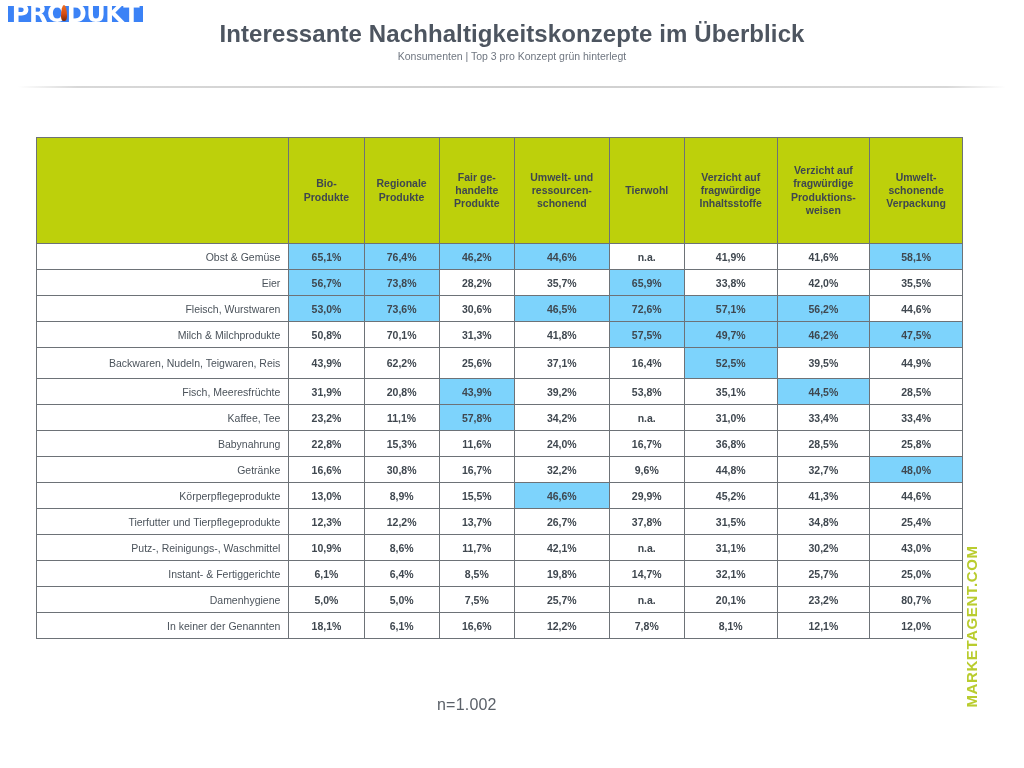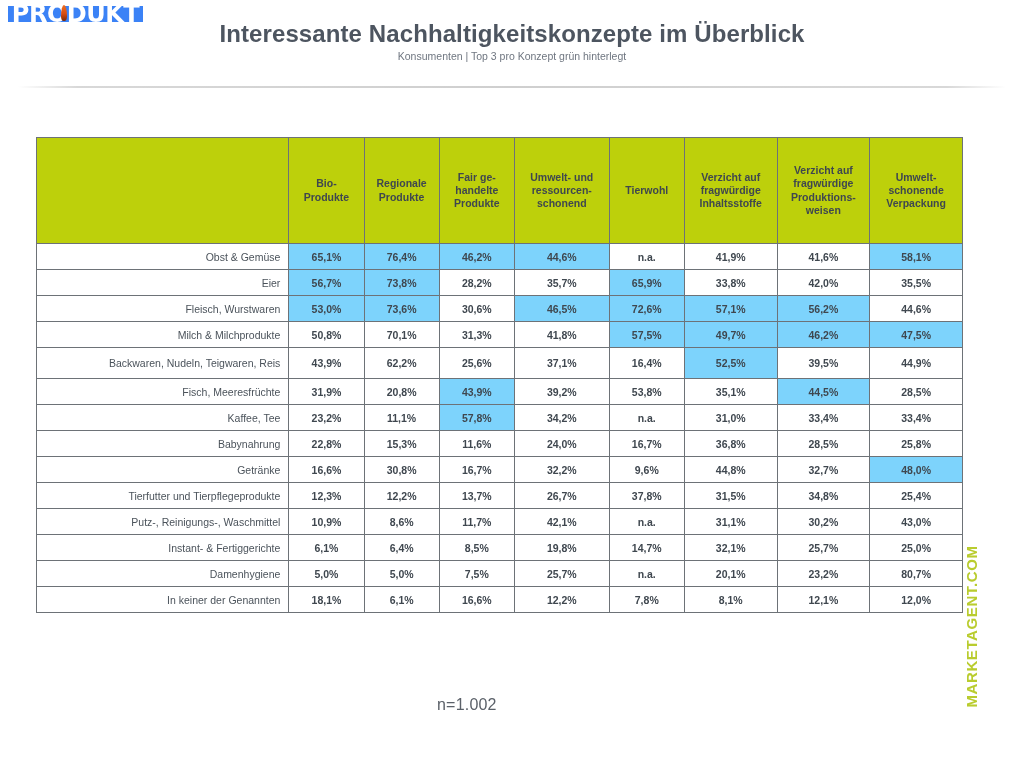--- a/index.html
+++ b/index.html
@@ -298,20 +298,31 @@
           <td class="val">16,6%</td>
           <td class="val">30,8%</td>
           <td class="val">16,7%</td>
           <td class="val">32,2%</td>
           <td class="val">9,6%</td>
           <td class="val">44,8%</td>
           <td class="val">32,7%</td>
           <td class="val hl">48,0%</td>
         </tr>
         <tr>
+          <td class="rowlabel">Körperpflegeprodukte</td>
+          <td class="val">13,0%</td>
+          <td class="val">8,9%</td>
+          <td class="val">15,5%</td>
+          <td class="val hl">46,6%</td>
+          <td class="val">29,9%</td>
+          <td class="val">45,2%</td>
+          <td class="val">41,3%</td>
+          <td class="val">44,6%</td>
+        </tr>
+        <tr>
           <td class="rowlabel">Tierfutter und Tierpflegeprodukte</td>
           <td class="val">12,3%</td>
           <td class="val">12,2%</td>
           <td class="val">13,7%</td>
           <td class="val">26,7%</td>
           <td class="val">37,8%</td>
           <td class="val">31,5%</td>
           <td class="val">34,8%</td>
           <td class="val">25,4%</td>
         </tr>

